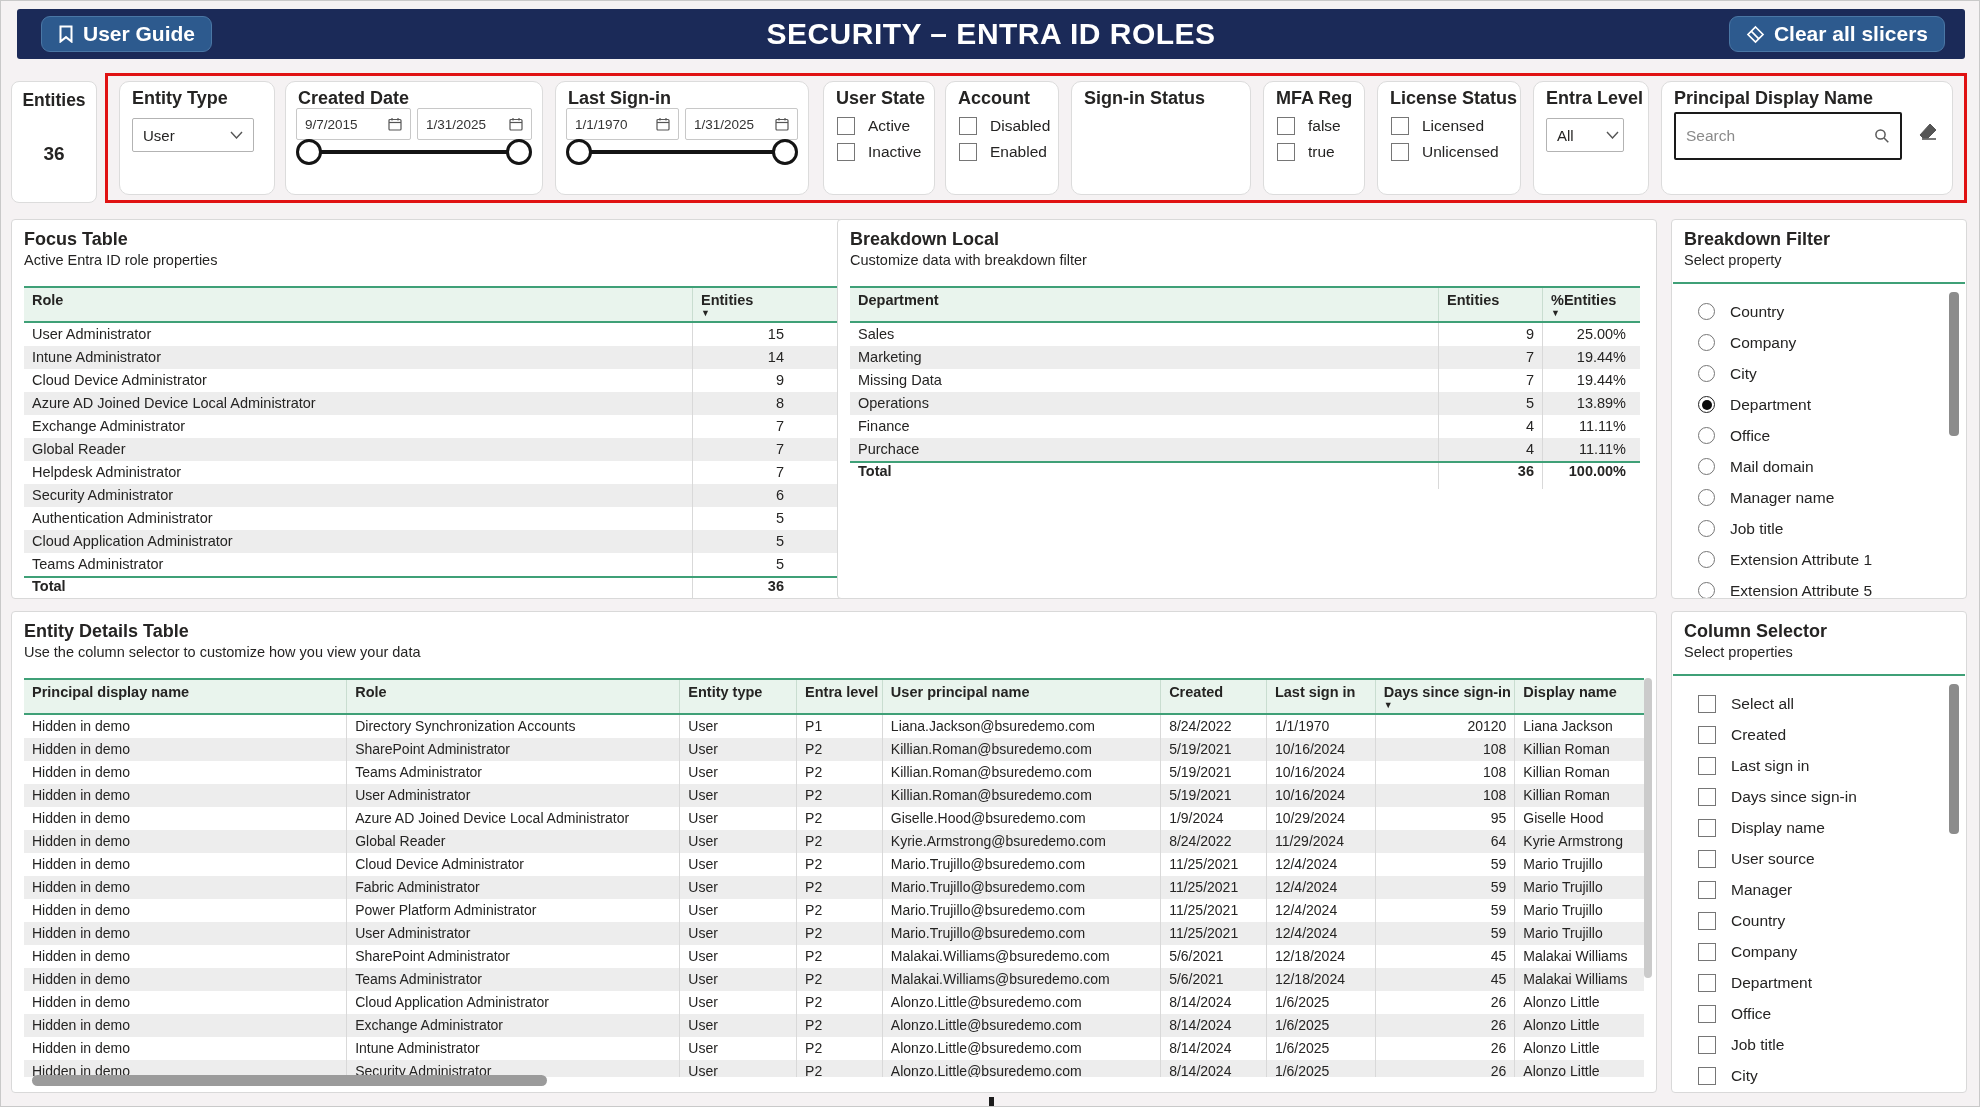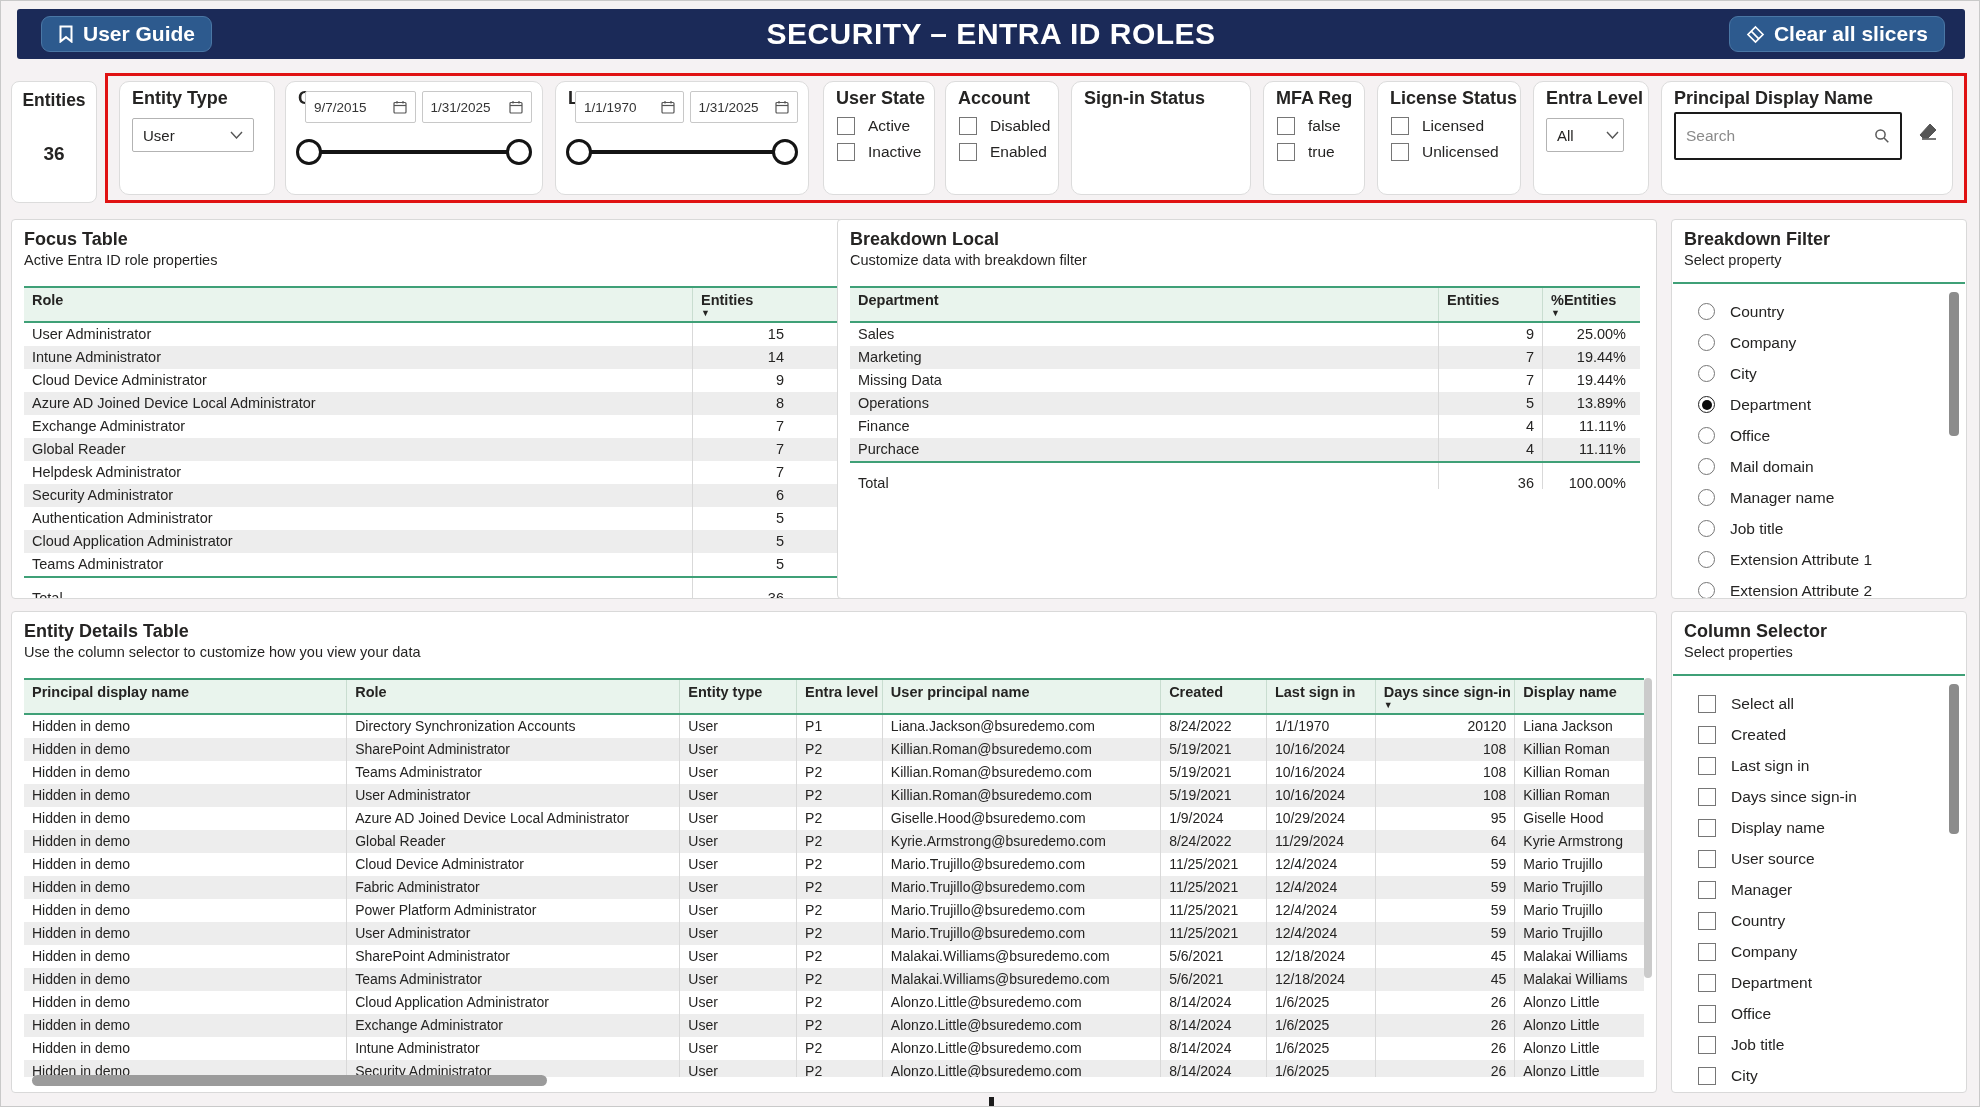--- a/index.html
+++ b/index.html
@@ -16,21 +16,21 @@
 
   
   .redbox { position:absolute; left:104px; top:72px; width:1862px; height:130px; border:3px solid #E01212; }
   .fcard { position:absolute; top:80px; height:114px; background:#fff; border:1px solid #DCDCDC; border-radius:10px; }
   .fcard .ftitle { font-size:18px; font-weight:bold; margin:6px 12px 4px 12px; white-space:nowrap; }
   .ecard { position:absolute; left:10px; top:80px; width:86px; height:122px; background:#fff; border:1px solid #DCDCDC; border-radius:8px; text-align:center; }
   .ecard .elab { font-size:17.5px; font-weight:bold; margin-top:8px; }
   .ecard .eval { font-size:19px; font-weight:bold; margin-top:32px; }
 
   .dd { position:absolute; left:12px; top:36px; height:34px; background:#fff; border:1px solid #B3B3B3; border-radius:2px; display:flex; align-items:center; justify-content:space-between; padding:0 10px; font-size:15px; cursor:pointer; }
-  .date-row { position:absolute; left:10px; top:9px; right:10px; display:flex; gap:6px;margin-left:9px; }
+  .date-row { position:absolute; left:10px; top:26px; right:10px; display:flex; gap:6px; }
   .date-input { flex:1; height:32px; background:#fff; border:1px solid #C8C8C8; border-radius:2px; display:flex; align-items:center; justify-content:space-between; padding:0 8px; font-size:13.5px; color:#333; cursor:text; }
   .slider { position:absolute; left:10px; right:10px; top:56px; height:28px; }
   .slider .track { position:absolute; left:12px; right:12px; top:12px; height:4px; background:#141414; }
   .slider .knob { position:absolute; top:1px; width:26px; height:26px; border:3.5px solid #141414; border-radius:50%; background:#fff; cursor:grab; }
   .slider .knob.l { left:0; } .slider .knob.r { right:0; }
 
   .opt { display:flex; align-items:center; gap:13px; padding-left:13px; }
   .fcard .opt { height:26px; }
   .cb { width:18px; height:18px; min-width:18px; border:1px solid #767676; background:#fff; cursor:pointer; }
   .rb { width:17px; height:17px; min-width:17px; border:1px solid #767676; border-radius:50%; background:#fff; cursor:pointer; display:flex; align-items:center; justify-content:center; }
@@ -49,21 +49,21 @@
   .greenline { position:absolute; left:1px; right:1px; top:62px; height:2px; background:#3FA077; }
 
   
   .thead { display:flex; background:#E9F4ED; border-top:2px solid #3FA077; border-bottom:2px solid #3FA077; }
   .hcell { padding:4px 8px; font-weight:bold; font-size:14.5px; overflow:hidden; white-space:nowrap; cursor:pointer; }
   .hcell .sort { font-size:9px; line-height:8px; margin-top:1px; }
   .trow { display:flex; }
   .trow:nth-child(even) { background:#EDEDED; }
   .cell { padding:3px 8px; font-size:14.5px; white-space:nowrap; overflow:hidden; height:23px; }
   .ttotal { display:flex; border-top:2px solid #3FA077; font-weight:bold; background:#fff; }
-  .ttotal .cell { font-weight:normal; height:26px; padding-top:12px; }
+  .ttotal .cell { font-weight:bold; height:26px; padding-top:0; }
   .hcell + .hcell, .cell + .cell { border-left:1px solid #D9D9D9; }
   .thead .hcell + .hcell { border-left:1px solid #c9ddd0; }
 
   .fc0{width:668px;} .fc1{width:100px;}
   .cell.fc1{text-align:right;}
   .bc0{width:588px;} .bc1{width:104px;} .bc2{width:92px;}
   .cell.bc1,.cell.bc2{text-align:right;}
   .dc0{width:323px;} .dc1{width:334px;} .dc2{width:117px;} .dc3{width:86px;} .dc4{width:279px;} .dc5{width:106px;} .dc6{width:109px;} .dc7{width:140px;} .dc8{width:130px;}
   .cell.dc7{text-align:right;}
   #details-panel .cell { font-size:14px; }
@@ -444,21 +444,21 @@
         <div class="opt">
           <span class="rb"></span>
           <span class="lbl">Job title</span>
         </div>
         <div class="opt">
           <span class="rb"></span>
           <span class="lbl">Extension Attribute 1</span>
         </div>
         <div class="opt">
           <span class="rb"></span>
-          <span class="lbl">Extension Attribute 2</span>
+          <span class="lbl">Extension Attribute 5</span>
         </div>
       </div>
     <div class="vscroll dark" style="right:7px;top:72px;height:144px;"></div>
   </div>
 
   <div class="panel" style="left:10px;top:610px;width:1646px;height:482px;" id="details-panel">
     <div class="ptitle">Entity Details Table</div>
     <div class="psub">Use the column selector to customize how you view your data</div>
     <div class="tablewrap">
       <div class="thead" id="details-head">

